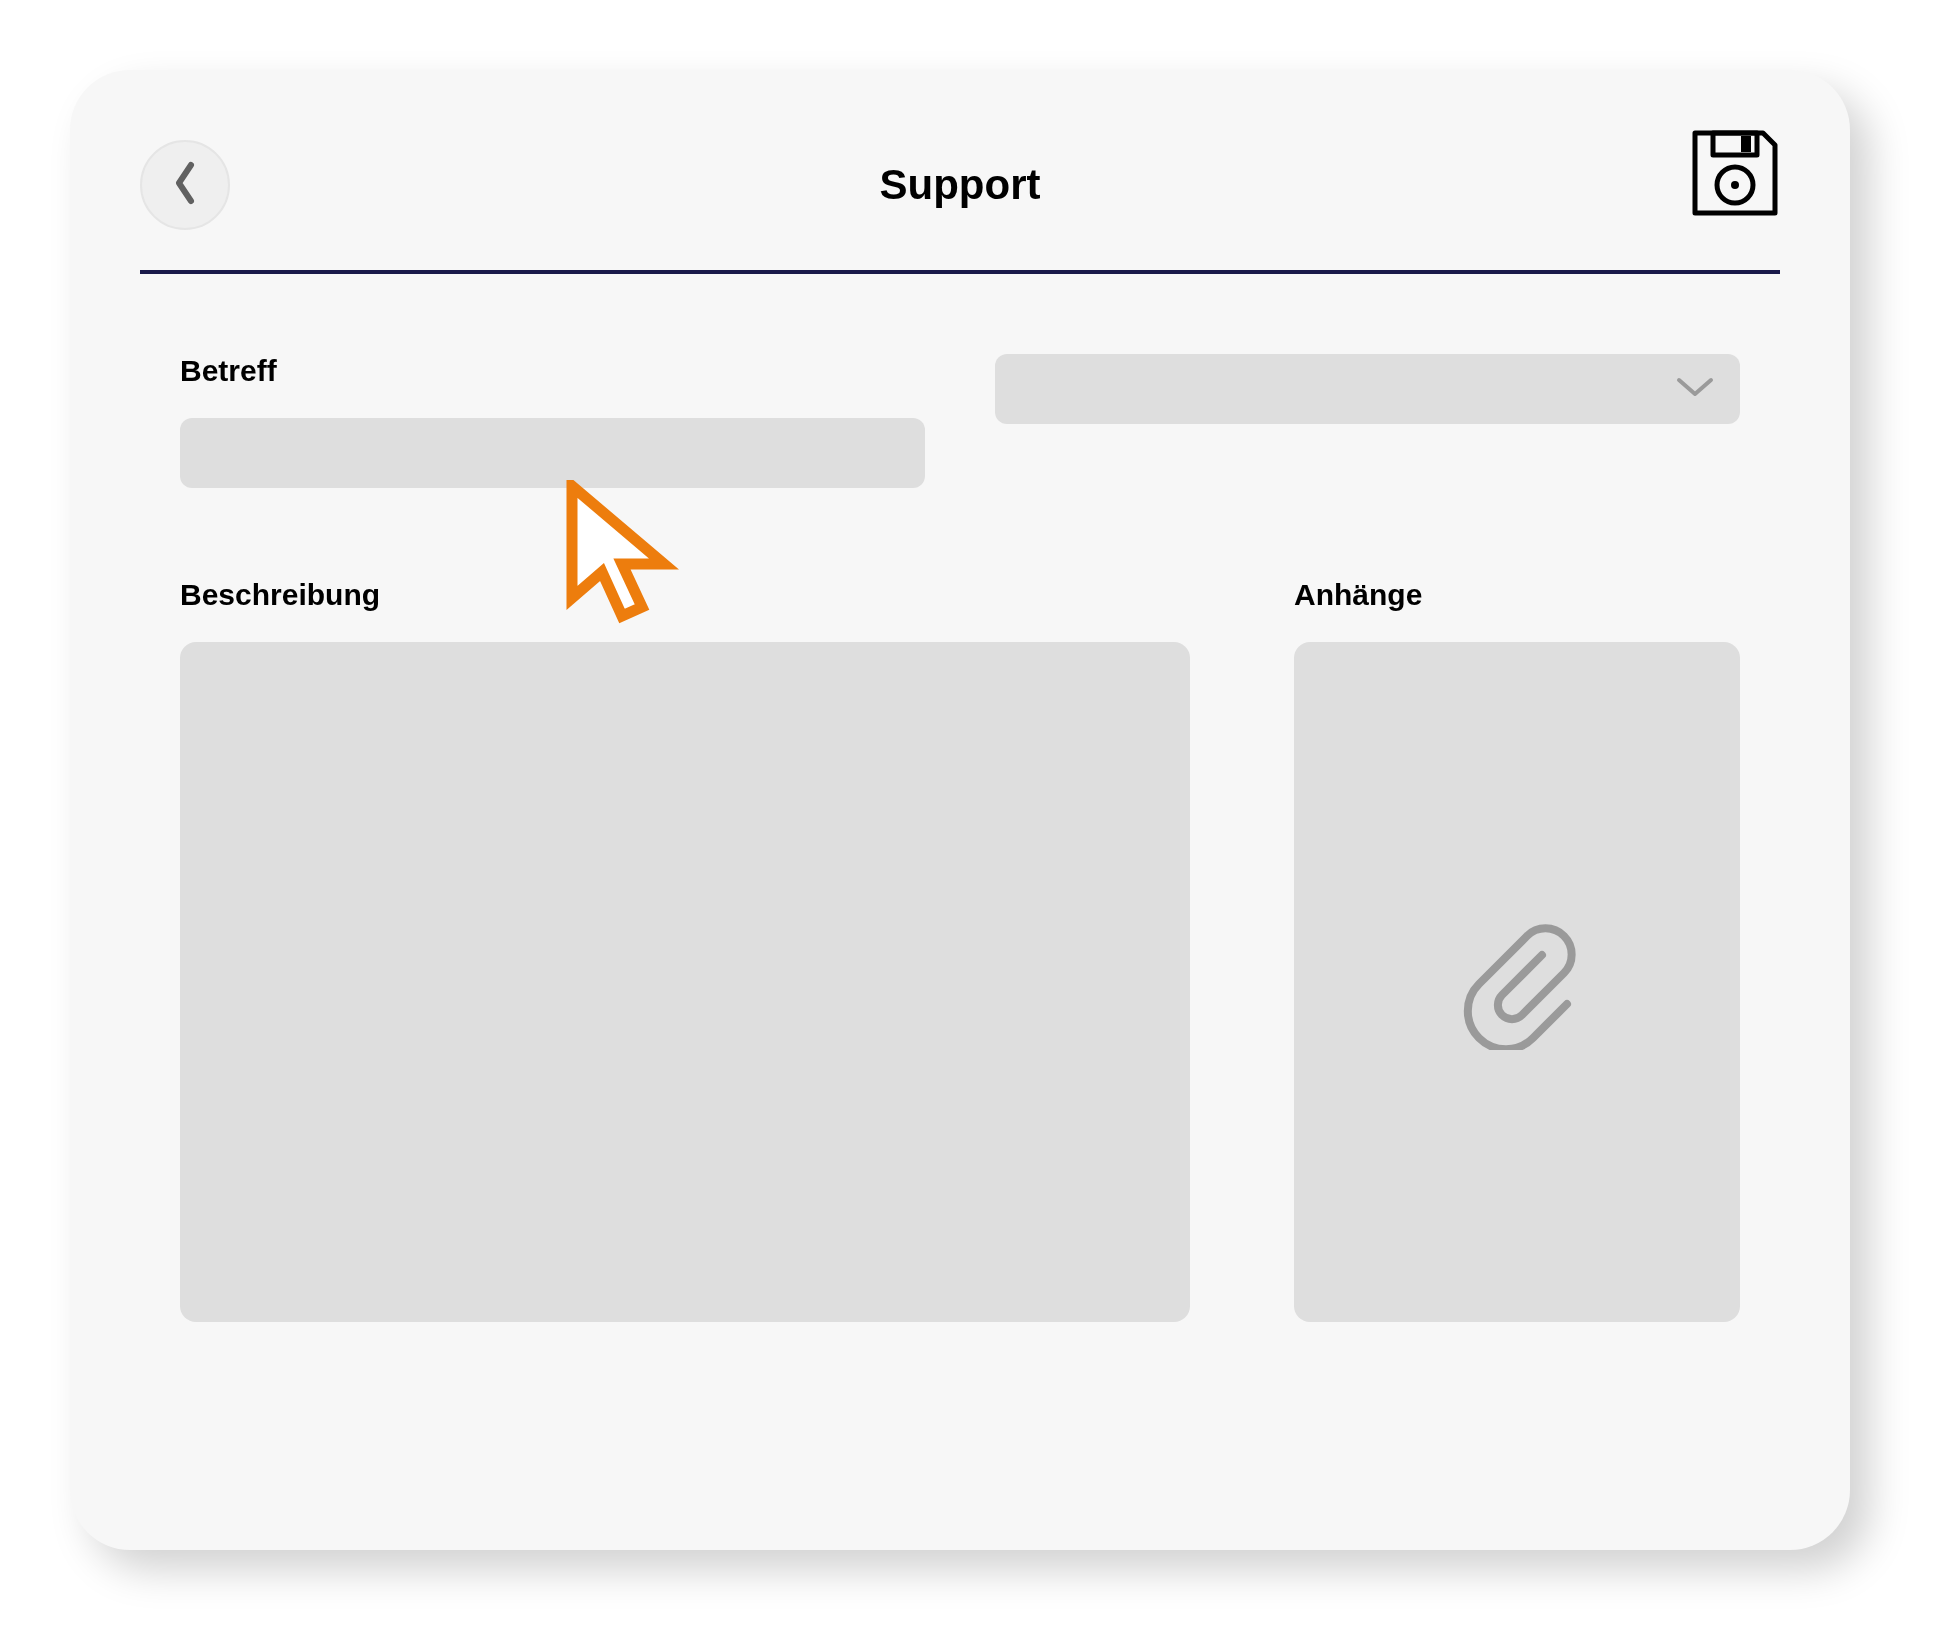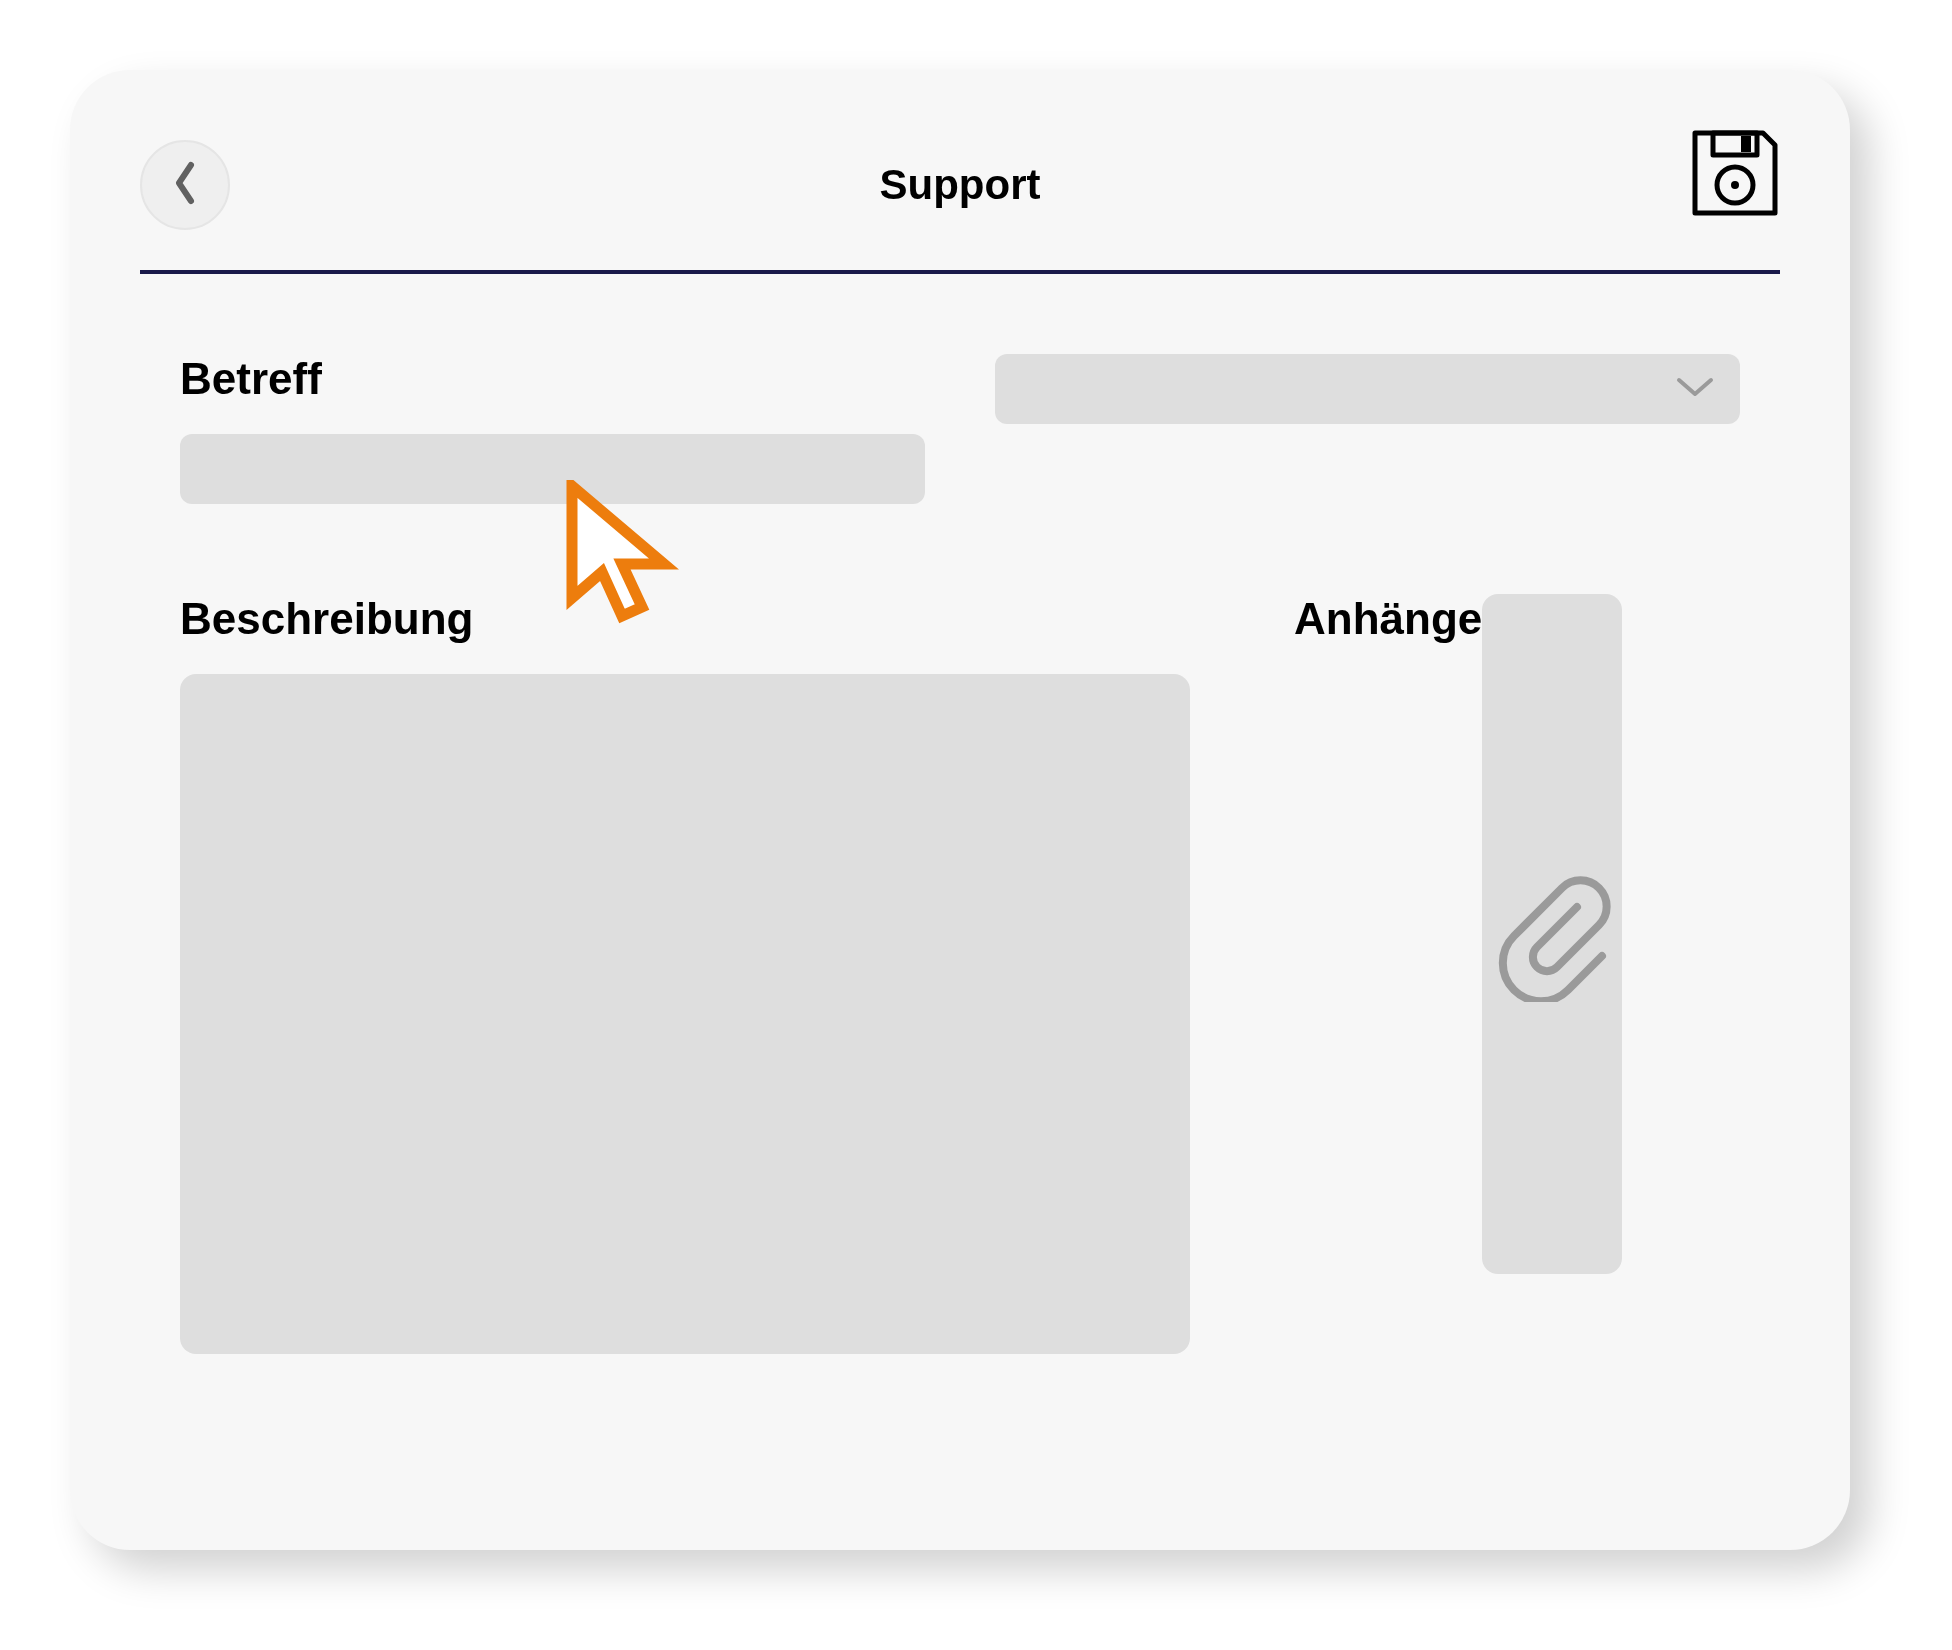--- a/index.html
+++ b/index.html
@@ -79,21 +79,21 @@
     .row {
       display: flex;
       gap: 70px;
     }
     .field {
       flex: 1;
       display: flex;
       flex-direction: column;
     }
     .label {
-      font-size: 44px;
+      font-size: 30px;
       font-weight: 700;
       color: #000;
       margin-bottom: 30px;
     }
     .input {
       height: 70px;
       background: #dedede;
       border: none;
       border-radius: 12px;
       font-size: 30px;
@@ -125,21 +125,21 @@
       margin-top: 90px;
     }
     .desc-col {
       flex: 0 0 1010px;
       display: flex;
       flex-direction: column;
     }
     .attach-col {
       flex: 1;
       display: flex;
-      flex-direction: row;
+      flex-direction: column;
     }
     .textarea {
       height: 680px;
       background: #dedede;
       border: none;
       border-radius: 16px;
       resize: none;
       font-size: 30px;
       padding: 20px;
     }

